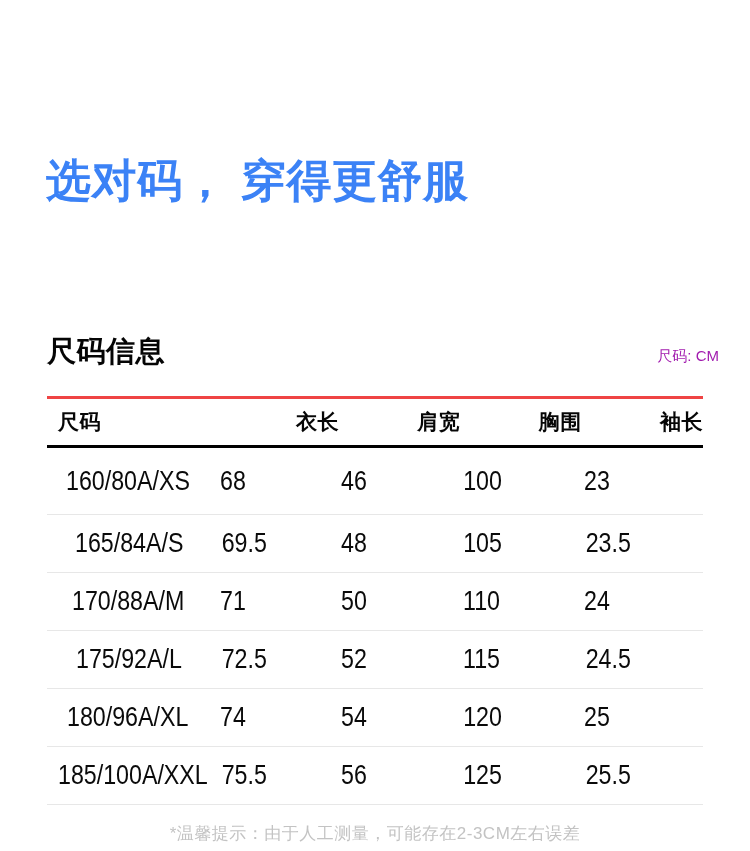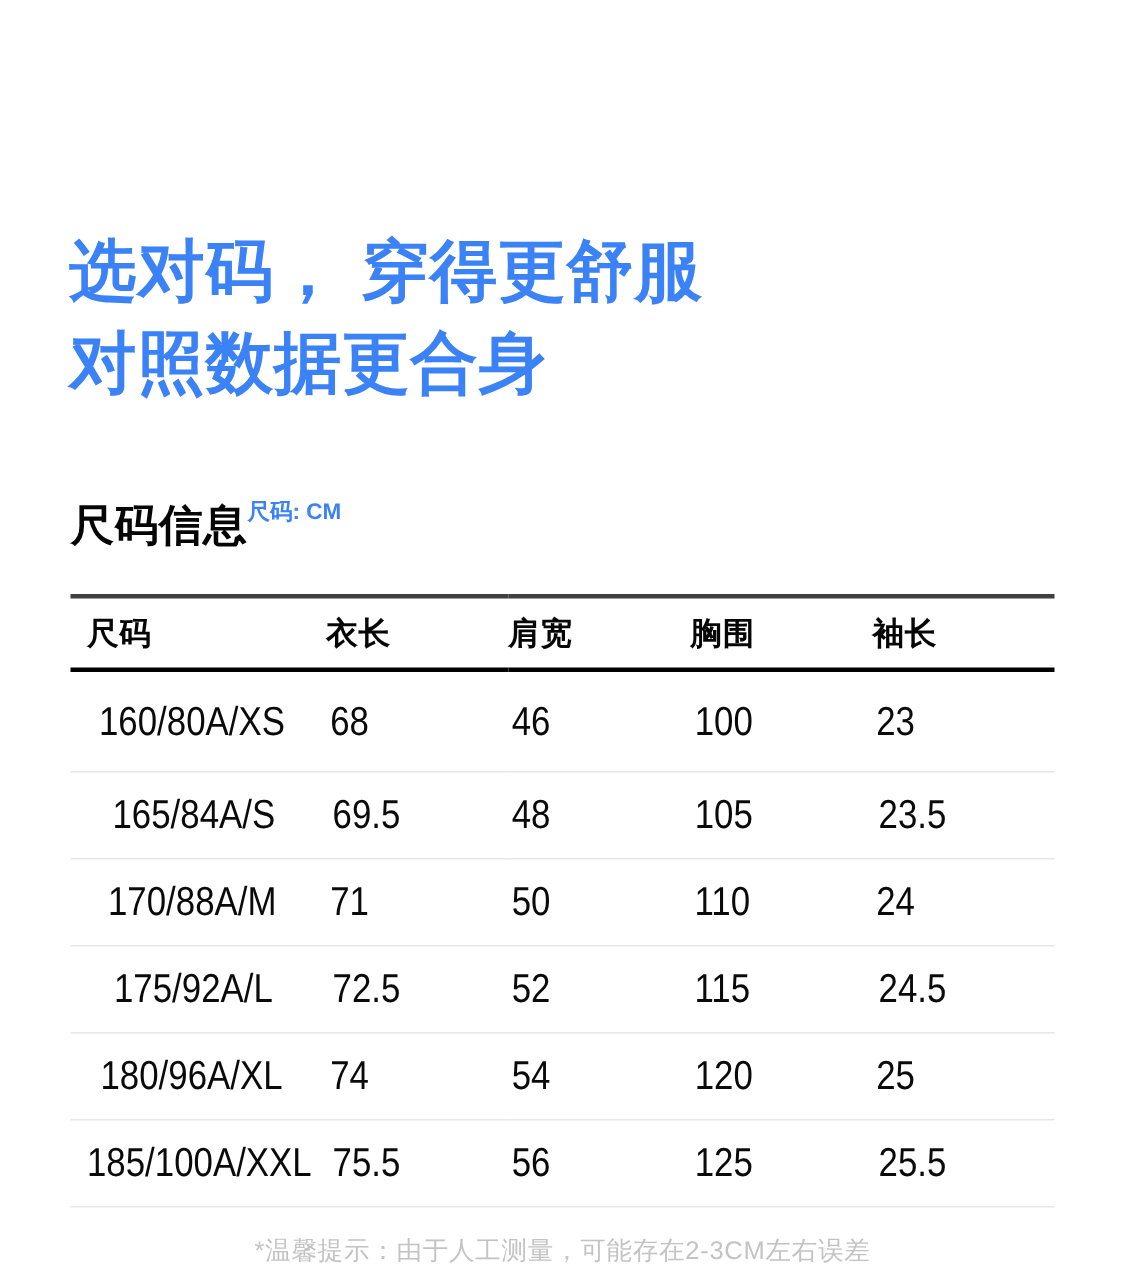--- a/index.html
+++ b/index.html
@@ -32,60 +32,60 @@
   }
   .hero-line { display: block; }
 
   
   .section-head {
     position: absolute;
     left: 47px;
     right: 31px;
     top: 331px;
     display: flex;
-    justify-content: flex-start;
+    justify-content: space-between;
     align-items: flex-end;
   }
   .section-head h2 {
     margin: 0;
     font-size: 29px;
     line-height: 40px;
     font-weight: 800;
     letter-spacing: 0.5px;
     color: #050505;
   }
   .unit-label {
     font-size: 15px;
-    font-weight: 700;
-    color: #3b82f6;
-    margin-bottom: 20px;
+    font-weight: 400;
+    color: #a21caf;
+    margin-bottom: 5px;
   }
 
   
   .size-table {
     position: absolute;
     left: 47px;
     top: 396px;
     width: 656px;
     border-collapse: collapse;
     table-layout: fixed;
   }
   .size-table col.c1 { width: 26%; }
   .size-table col.cv { width: 18.5%; }
 
   .size-table thead tr {
     height: 49px;
-    border-top: 3px solid #404040;
+    border-top: 3px solid #ef4444;
     border-bottom: 3px solid #000000;
   }
   .size-table th {
     font-size: 21px;
     font-weight: 800;
     color: #060606;
-    text-align: left;
+    text-align: right;
     vertical-align: middle;
     padding: 0;
     letter-spacing: 0.5px;
   }
   .size-table th.c1 {
     text-align: left;
     padding-left: 11px;
   }
 
   .size-table tbody tr {
@@ -127,21 +127,20 @@
   }
 </style>
 </head>
 <body>
 
 <div class="page">
 
   <header class="hero">
     <h1>
       <span class="hero-line">选对码， 穿得更舒服</span>
-      <span class="hero-line">对照数据更合身</span>
     </h1>
   </header>
 
   <div class="section-head">
     <h2>尺码信息</h2>
     <span class="unit-label">尺码: CM</span>
   </div>
 
   <table class="size-table">
     <colgroup>

